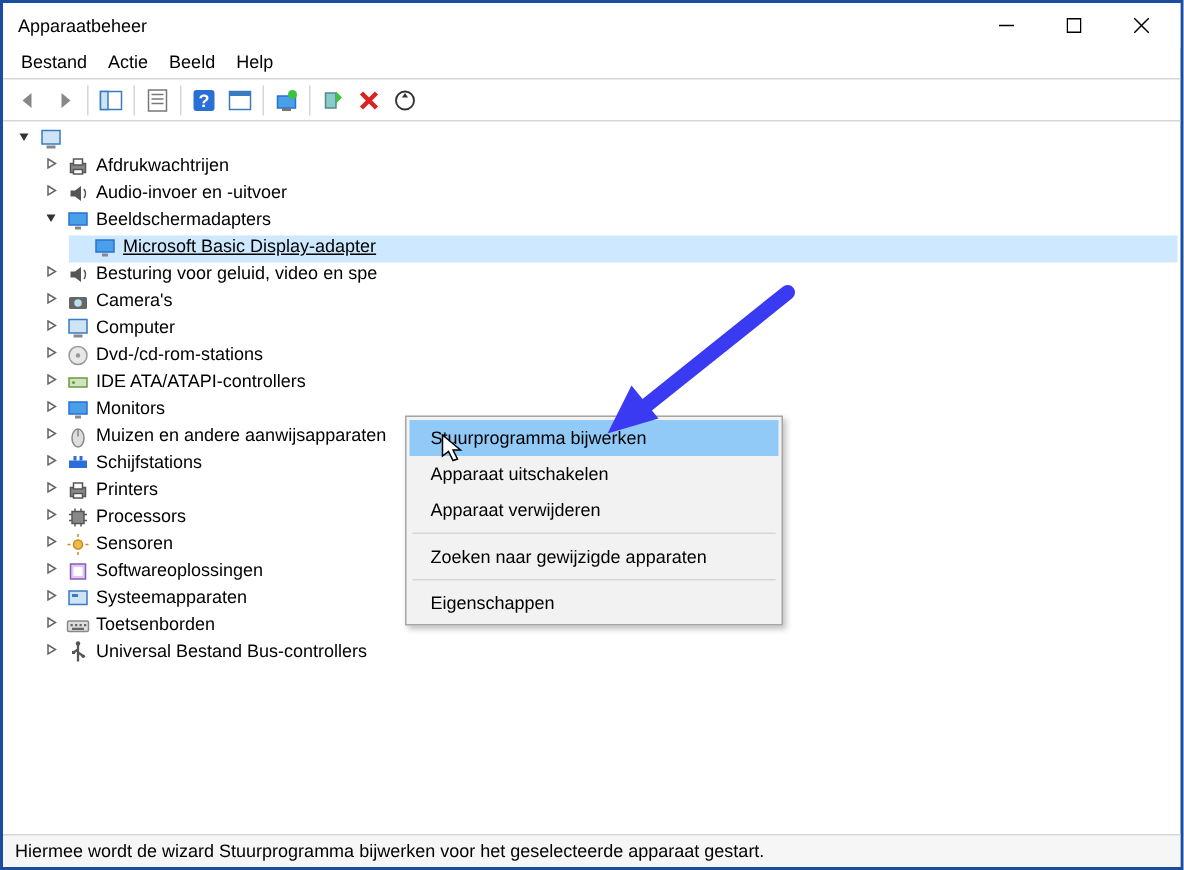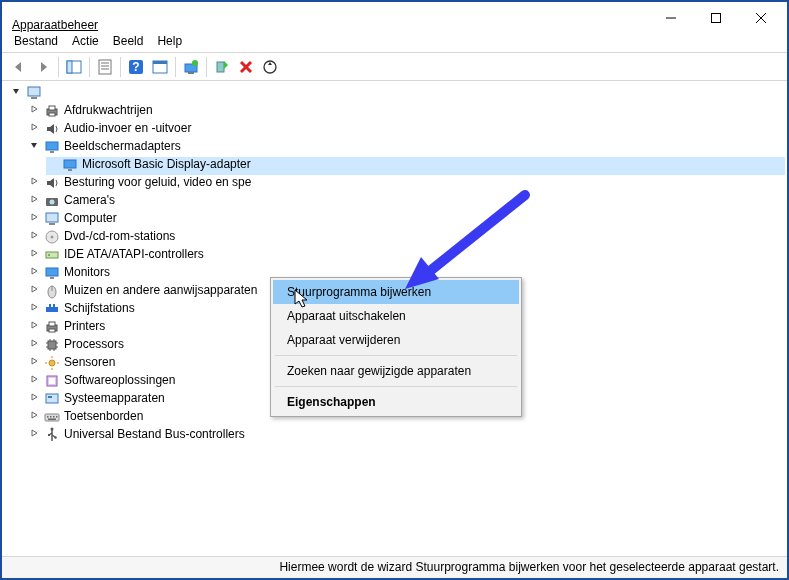--- a/index.html
+++ b/index.html
@@ -1,40 +1,40 @@
 <!DOCTYPE html>
 <html><head>
 <meta charset="utf-8">
 <style>
 * { margin: 0; padding: 0; box-sizing: border-box; font-family: "Segoe UI", Tahoma, sans-serif; font-size: 12px; }
 body { background: #fff; position: relative; width: 789px; height: 580px; border: 2px solid #1a4d9e; overflow: hidden; }
-.titlebar { height: 30px; display: flex; align-items: flex-end; padding: 0 4px 0 10px; background: #fff; text-decoration: underline; }
+.titlebar { height: 30px; display: flex; align-items: center; padding: 0 4px 0 10px; background: #fff; }
 .titlebar .title { flex: 1; font-size: 12px; }
 .winbtn { width: 45px; height: 28px; display: flex; align-items: center; justify-content: center; }
 .winbtn svg { width: 10px; height: 10px; }
 .menubar { display: flex; gap: 14px; padding: 2px 12px 4px 12px; border-bottom: 1px solid #d6d6d6; }
 .menubar span { cursor: default; }
 .toolbar { display: flex; align-items: center; gap: 2px; padding: 1px 6px; border-bottom: 1px solid #d6d6d6; height: 28px; }
 .tb-btn { width: 22px; height: 22px; display: flex; align-items: center; justify-content: center; }
 .tb-sep { width: 1px; height: 20px; background: #d6d6d6; margin: 0 2px; }
 .content { position: relative; padding: 4px 2px; height: calc(100% - 30px - 22px - 28px - 22px); overflow: auto; }
 .tree { list-style: none; padding-left: 6px; }
 .tree ul { list-style: none; padding-left: 18px; }
 .node { display: flex; align-items: flex-start; height: 18px; gap: 4px; padding-right: 6px; }
 .chev { width: 12px; height: 12px; display: inline-flex; align-items: center; justify-content: center; color: #555; }
 .chev svg { width: 8px; height: 8px; }
 .dev-icon { width: 16px; height: 16px; display: inline-flex; align-items: center; justify-content: center; }
 .node-label { white-space: nowrap; }
-.selected { background: #cde8ff; }
+.selected { background: #cde8ff; text-decoration: underline; }
 .ctxmenu { position: absolute; left: 268px; top: 196px; width: 252px; background: #f2f2f2; border: 1px solid #a6a6a6; box-shadow: 2px 2px 4px rgba(0,0,0,0.25); padding: 2px; z-index: 50; }
 .ctxitem { padding: 5px 14px; font-size: 12px; }
 .ctxitem.hl { background: #91c9f7; }
-.ctxitem.bold { font-weight: 700; }
+.ctxitem.bold { font-weight: 400; }
 .ctxsep { height: 1px; background: #d6d6d6; margin: 3px 2px; }
-.statusbar { position: absolute; bottom: 0; left: 0; right: 0; height: 22px; border-top: 1px solid #d6d6d6; padding: 3px 8px; background: #f6f6f6; font-size: 12px; text-align: right; }
+.statusbar { position: absolute; bottom: 0; left: 0; right: 0; height: 22px; border-top: 1px solid #d6d6d6; padding: 3px 8px; background: #f6f6f6; font-size: 12px; }
 .arrow { position: absolute; left: 395px; top: 108px; z-index: 60; pointer-events: none; }
 .cursor { position: absolute; left: 292px; top: 208px; z-index: 70; pointer-events: none; }
 </style>
 </head>
 <body>
 
 <div class="titlebar">
   <span class="title">Apparaatbeheer</span>
   <div class="winbtn">
       <svg viewBox="0 0 10 10">

